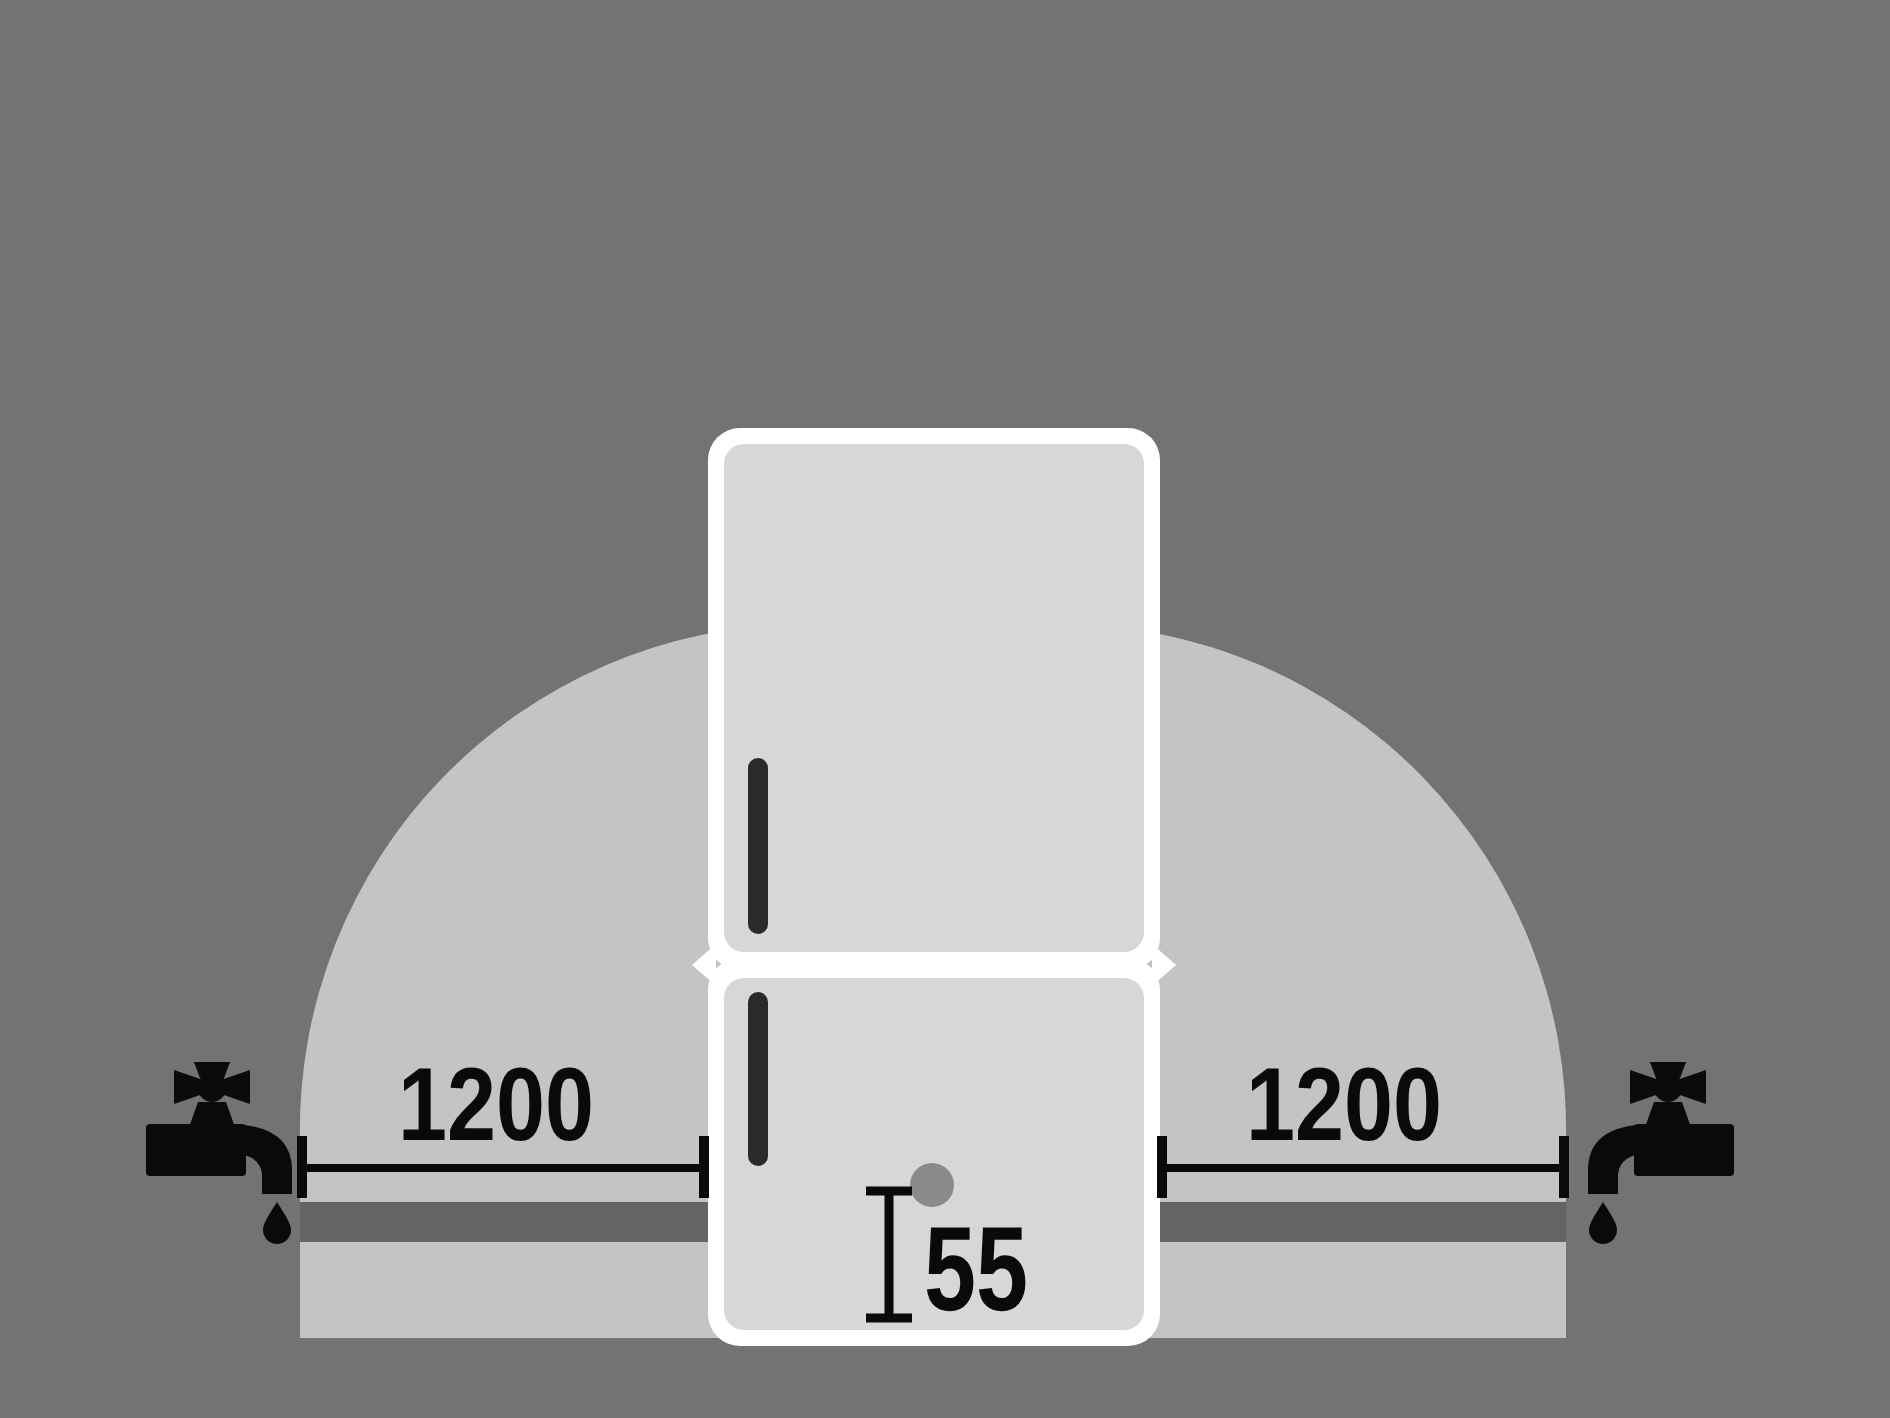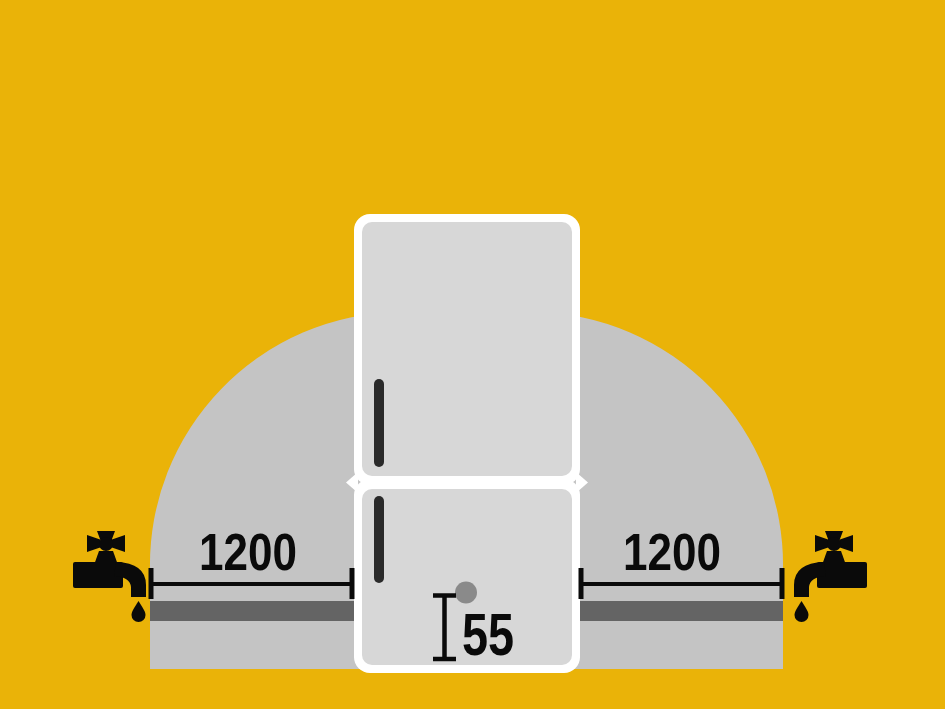--- a/index.html
+++ b/index.html
@@ -1,20 +1,20 @@
 <!DOCTYPE html>
 <html><head>
 <meta charset="utf-8">
 <style>
   html, body { margin: 0; padding: 0; background: #ffffff; }
   .canvas {
     position: relative;
     width: 945px;
     height: 709px;
-    background: #eab308;
+    background: #737373;
     overflow: hidden;
     font-family: "Liberation Sans", sans-serif;
   }
   svg { display: block; }
   .dim-line   { stroke: #0a0a0a; stroke-width: 4; }
   .dim-tick   { stroke: #0a0a0a; stroke-width: 5; }
   .dim-cap    { stroke: #0a0a0a; stroke-width: 4.5; }
   .dim-vline  { stroke: #0a0a0a; stroke-width: 4.5; }
   .dim-text {
     font-family: "Liberation Sans", sans-serif;

